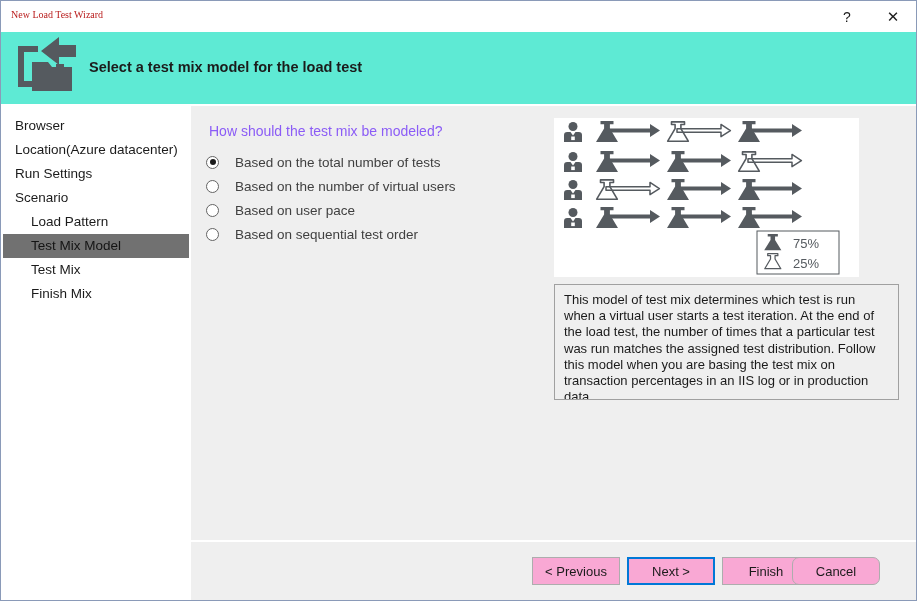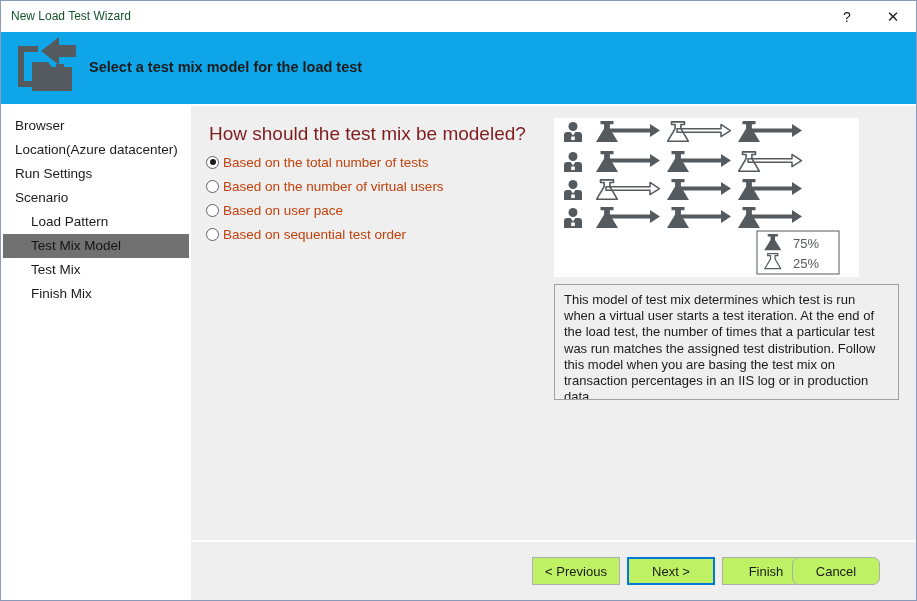--- a/index.html
+++ b/index.html
@@ -27,23 +27,24 @@
     position: absolute;
     left: 0; top: 0;
     width: 915px;
     height: 31px;
     background: #ffffff;
   }
   #title-text {
     position: absolute;
     left: 10px;
     top: 8px;
-    font-size: 12px;
-    color: #14532d;
-    white-space: nowrap;
+    font-size: 10px;
+    color: #b91c1c;
+    white-space: nowrap;
+    font-family: Liberation Serif, serif;
   }
   .caption-btn {
     position: absolute;
     top: 0;
     width: 46px;
     height: 31px;
     display: flex;
     align-items: center;
     justify-content: center;
     font-size: 15px;
@@ -53,21 +54,21 @@
   }
   #help-btn { right: 46px; font-size: 14px; }
   #close-btn { right: 0; }
 
   
   #header {
     position: absolute;
     left: 0; top: 31px;
     width: 915px;
     height: 72px;
-    background: #0ea5e9;
+    background: #5eead4;
   }
   #header-icon {
     position: absolute;
     left: 9px;
     top: 0px;
     width: 74px;
     height: 64px;
   }
   #header-title {
     position: absolute;
@@ -115,22 +116,22 @@
     top: 105px;
     width: 725px;
     height: 434px;
     background: #efefef;
   }
 
   #question {
     position: absolute;
     left: 18px;
     top: 17px;
-    font-size: 19px;
-    color: #7f1d1d;
+    font-size: 14px;
+    color: #8b5cf6;
     white-space: nowrap;
   }
 
   #radio-group {
     position: absolute;
     left: 15px;
     top: 44px;
   }
   .radio-row {
     display: flex;
@@ -152,23 +153,23 @@
   .radio-row.checked .radio-mark::after {
     content: "";
     position: absolute;
     left: 50%; top: 50%;
     width: 6px; height: 6px;
     margin: -3px 0 0 -3px;
     border-radius: 50%;
     background: #1b1b1b;
   }
   .radio-label {
-    margin-left: 4px;
+    margin-left: 16px;
     font-size: 13.5px;
-    color: #c2410c;
+    color: #404040;
     white-space: nowrap;
   }
 
   
   #illustration {
     position: absolute;
     left: 363px;
     top: 12px;
     width: 305px;
     height: 159px;
@@ -201,21 +202,21 @@
     right: 0;
     bottom: 0;
     background: #efefef;
   }
   .wizbtn {
     position: absolute;
     top: 15px;
     width: 88px;
     height: 28px;
     box-sizing: border-box;
-    background: #bef264;
+    background: #f9a8d4;
     border: 1px solid #adadad;
     font-family: "Liberation Sans", sans-serif;
     font-size: 13px;
     color: #1b1b1b;
     cursor: default;
     padding: 0;
     display: flex;
     align-items: center;
     justify-content: center;
   }

